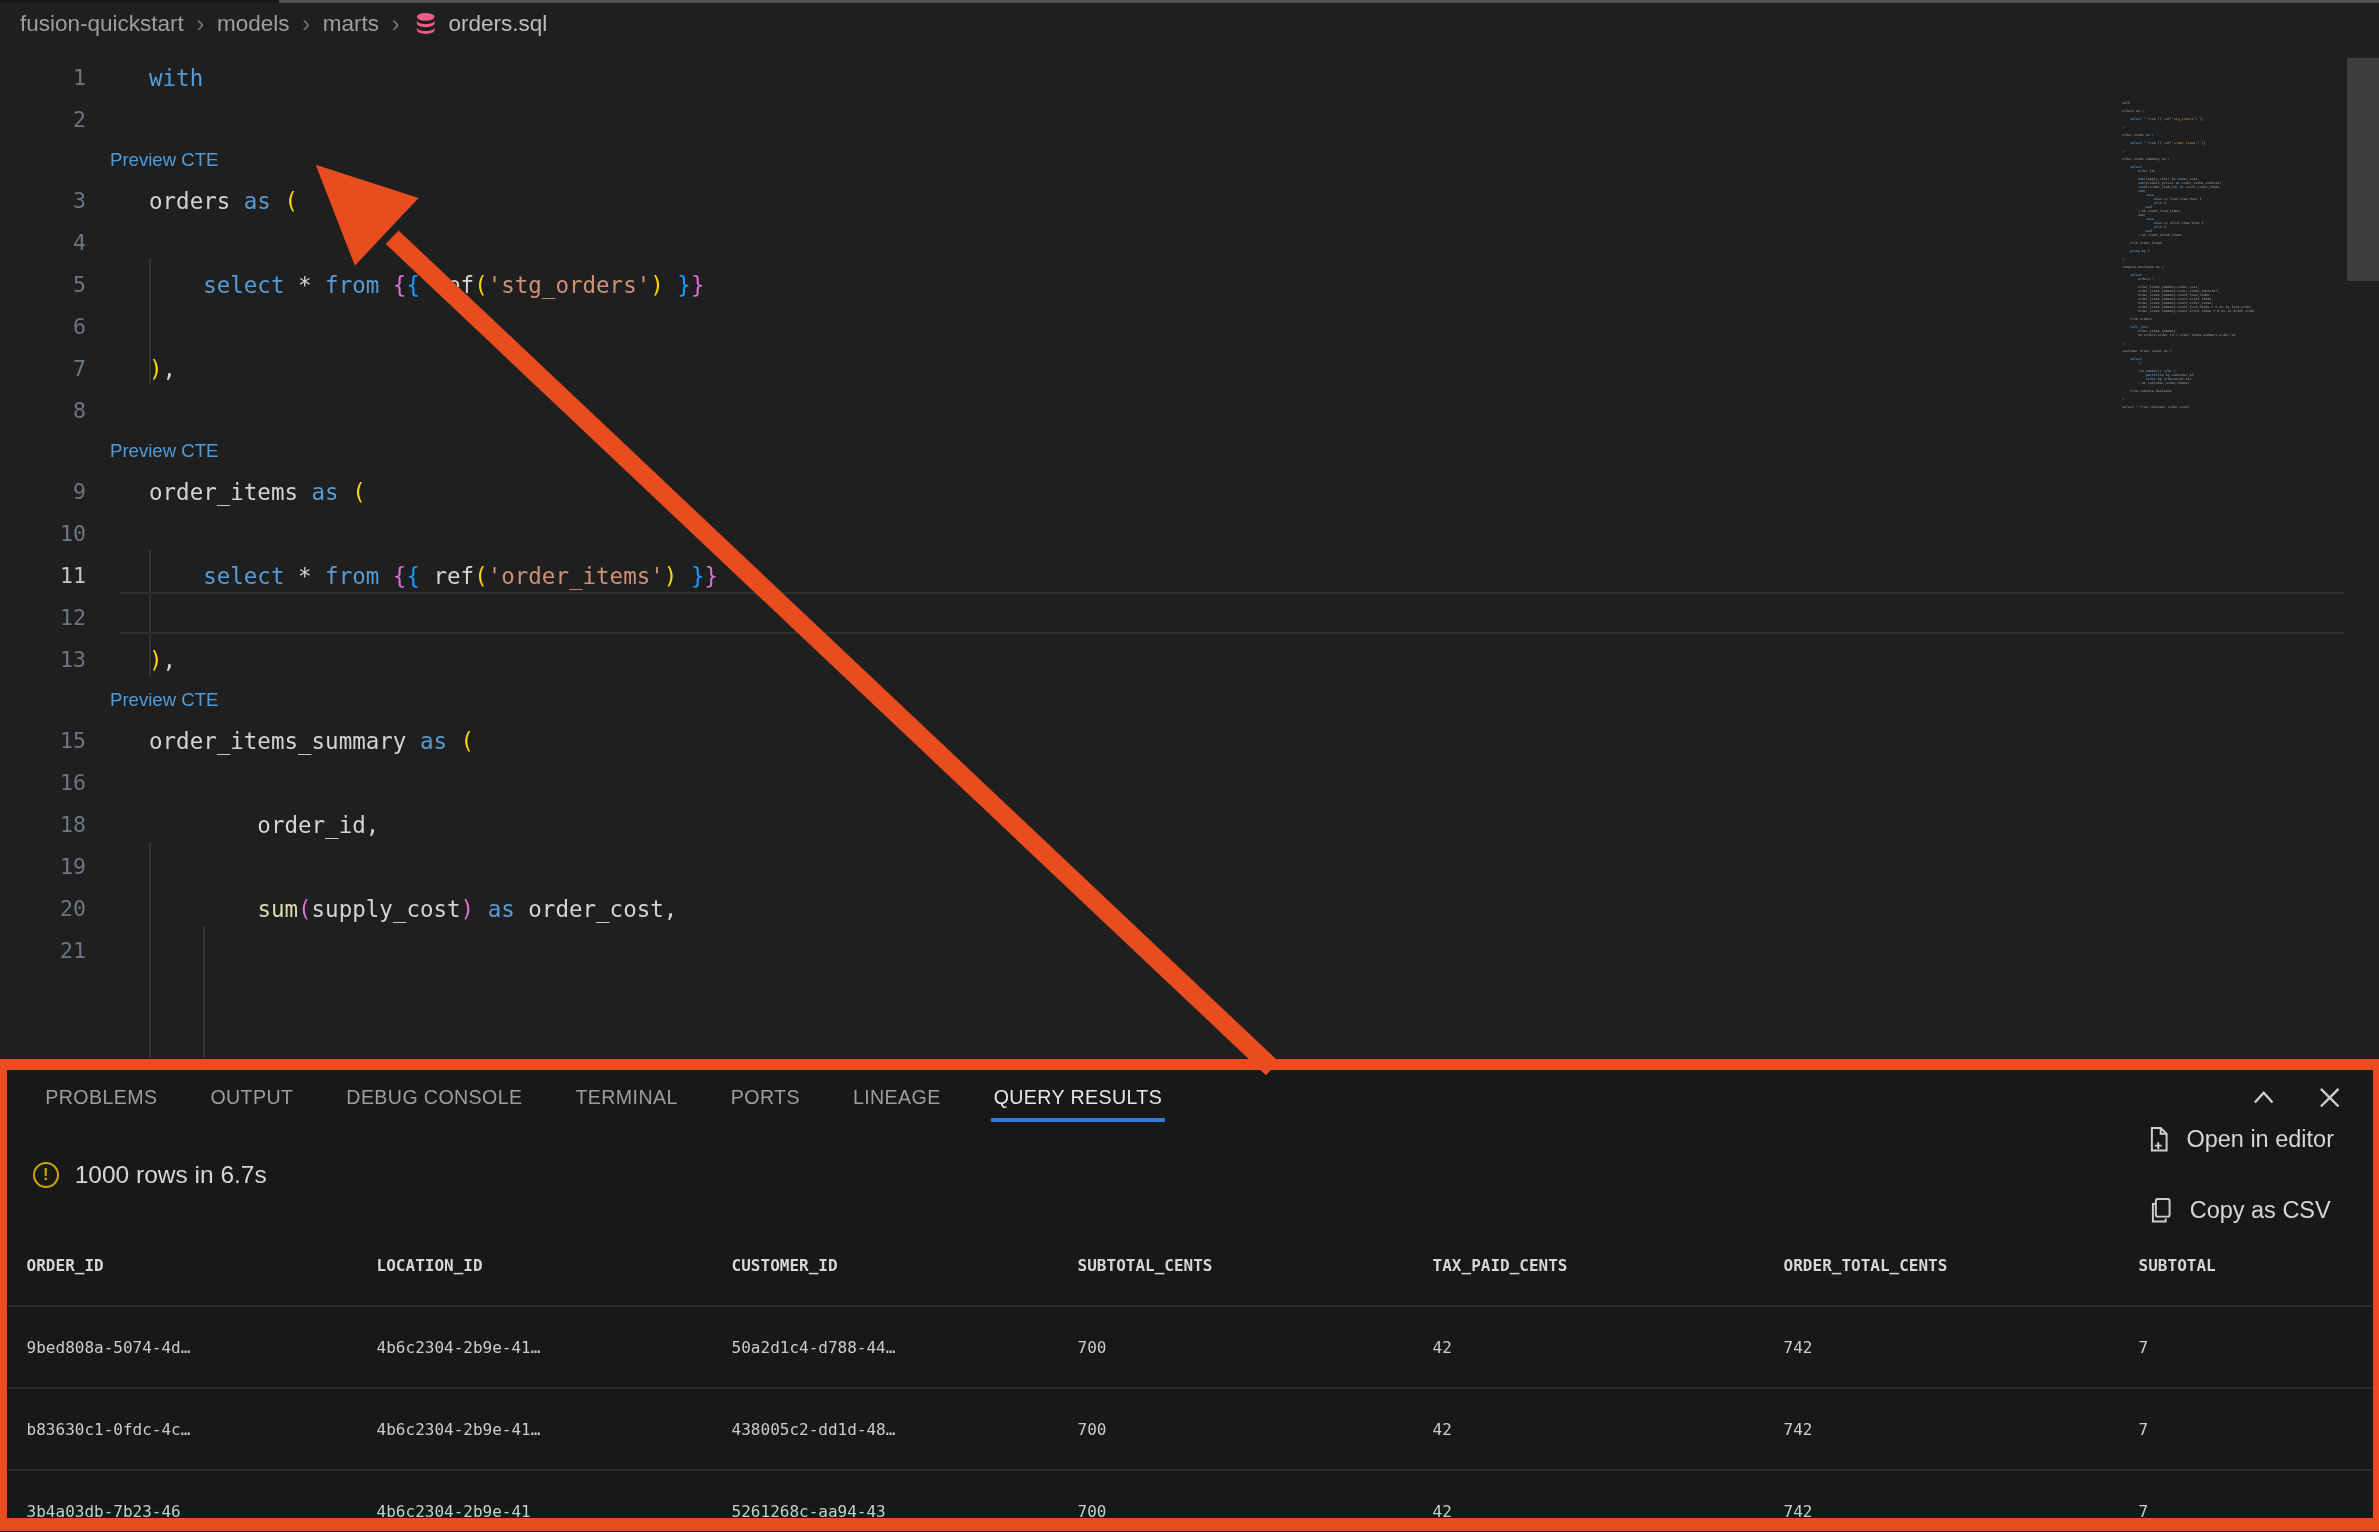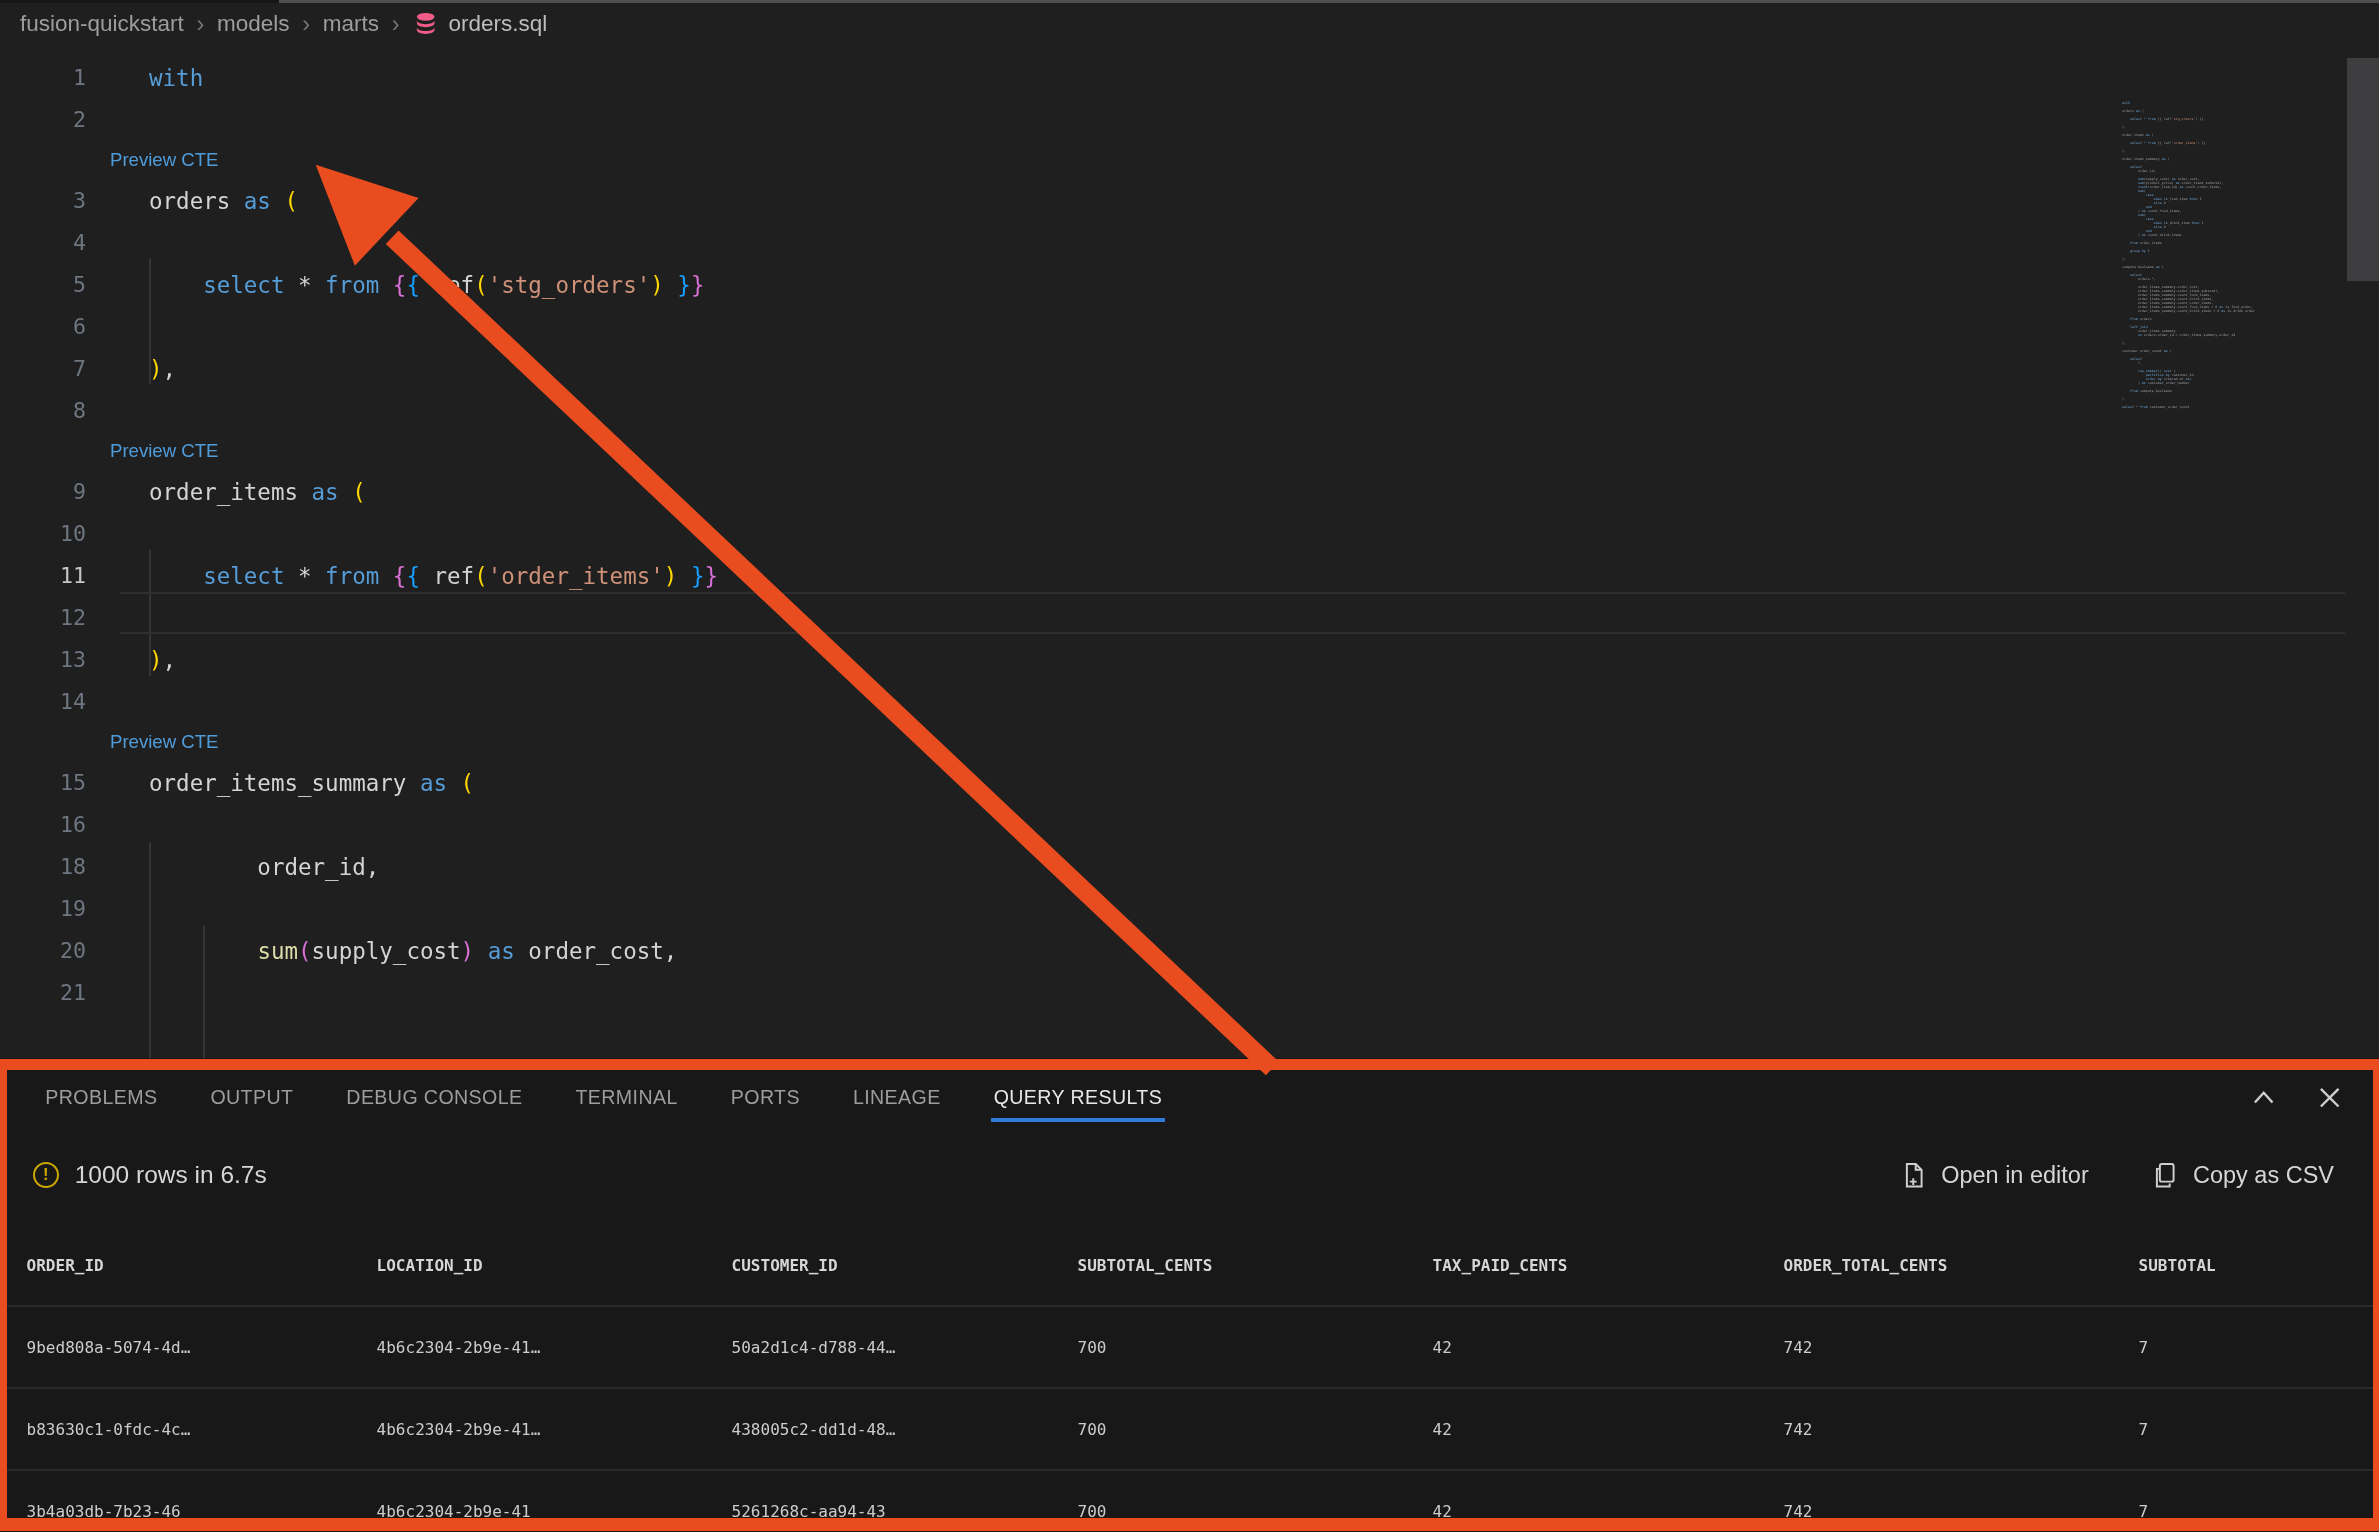--- a/index.html
+++ b/index.html
@@ -54,21 +54,21 @@
   .ptab.active{color:#e7e7e7;}
   .ptab.active::after{content:"";position:absolute;left:23.5px;right:23.5px;bottom:2.9px;height:3.9px;background:#2f7bd6;}
   .win-controls{position:absolute;right:29px;top:0;height:55px;display:flex;align-items:center;gap:37px;}
   .wc-btn{width:29px;height:29px;display:grid;place-items:center;cursor:pointer;}
 
   .panel-status{height:100px;display:flex;align-items:center;justify-content:space-between;
     padding:0 39px 0 25.5px;}
   .status-left{display:flex;align-items:center;gap:15.7px;color:#d6d6d6;font-size:24.5px;}
   .warn-circle{width:26.5px;height:26.5px;border:2.5px solid #cca700;border-radius:50%;
     display:grid;place-items:center;color:#cca700;font-size:16.7px;font-weight:bold;box-sizing:border-box;}
-  .status-actions{display:flex;align-items:center;gap:63px;}
+  .status-actions{display:flex;align-items:center;gap:44px;flex-direction:column;}
   .action-btn{display:flex;align-items:center;gap:14.7px;color:#d6d6d6;font-size:23.5px;cursor:pointer;}
 
   .results{position:relative;}
   .trow{display:grid;grid-template-columns:350px 355px 346px 355px 351px 355px 1fr;
     padding-left:19.6px;height:82px;align-items:center;
     font-family:"DejaVu Sans Mono",monospace;font-size:16px;color:#cccccc;
     border-bottom:2px solid #292929;box-sizing:border-box;white-space:pre;}
   .trow.head{font-weight:bold;color:#d6d6d6;}
   .tcell{overflow:hidden;text-overflow:clip;padding-right:13.7px;}
 </style>
@@ -114,21 +114,20 @@
       <div class="cl"><span class="ln">7</span><span class="ct"><span class="tk-b1">)</span><span class="tk-df">,</span></span></div>
       <div class="cl"><span class="ln">8</span><span class="ct"></span></div>
       <div class="lens-row">
         <span class="lens-link">Preview CTE</span>
       </div>
       <div class="cl"><span class="ln">9</span><span class="ct"><span class="tk-df">order_items </span><span class="tk-kw">as </span><span class="tk-b1">(</span></span></div>
       <div class="cl"><span class="ln">10</span><span class="ct"></span></div>
       <div class="cl active"><span class="ln">11</span><span class="ct"><span class="tk-df">    </span><span class="tk-kw">select</span><span class="tk-df"> * </span><span class="tk-kw">from</span><span class="tk-df"> </span><span class="tk-b2">{</span><span class="tk-b3">{</span><span class="tk-df"> </span><span class="tk-df">ref</span><span class="tk-b1">(</span><span class="tk-st">'order_items'</span><span class="tk-b1">)</span><span class="tk-df"> </span><span class="tk-b3">}</span><span class="tk-b2">}</span></span></div>
       <div class="cl"><span class="ln">12</span><span class="ct"></span></div>
       <div class="cl"><span class="ln">13</span><span class="ct"><span class="tk-b1">)</span><span class="tk-df">,</span></span></div>
-      <div class="cl"><span class="ln">14</span><span class="ct"></span></div>
       <div class="lens-row">
         <span class="lens-link">Preview CTE</span>
       </div>
       <div class="cl"><span class="ln">15</span><span class="ct"><span class="tk-df">order_items_summary </span><span class="tk-kw">as </span><span class="tk-b1">(</span></span></div>
       <div class="cl"><span class="ln">16</span><span class="ct"></span></div>
       <div class="cl"><span class="ln">18</span><span class="ct"><span class="tk-df">        order_id,</span></span></div>
       <div class="cl"><span class="ln">19</span><span class="ct"></span></div>
       <div class="cl"><span class="ln">20</span><span class="ct"><span class="tk-df">        </span><span class="tk-fn">sum</span><span class="tk-b2">(</span><span class="tk-df">supply_cost</span><span class="tk-b2">)</span><span class="tk-df"> </span><span class="tk-kw">as</span><span class="tk-df"> order_cost,</span></span></div>
       <div class="cl"><span class="ln">21</span></div>
     </div>

